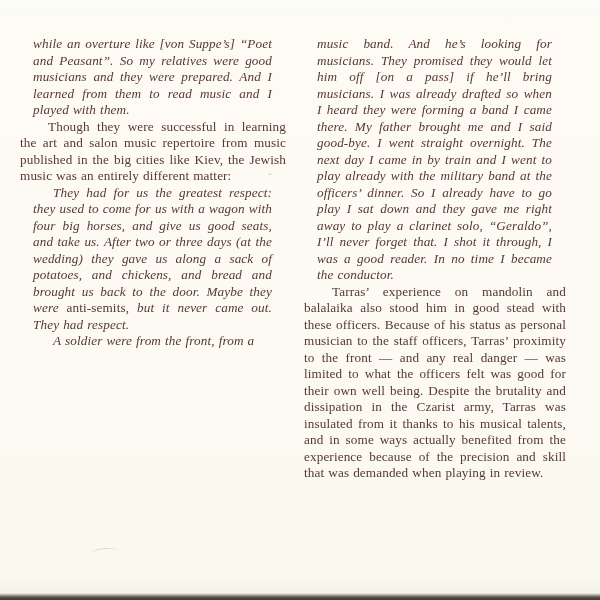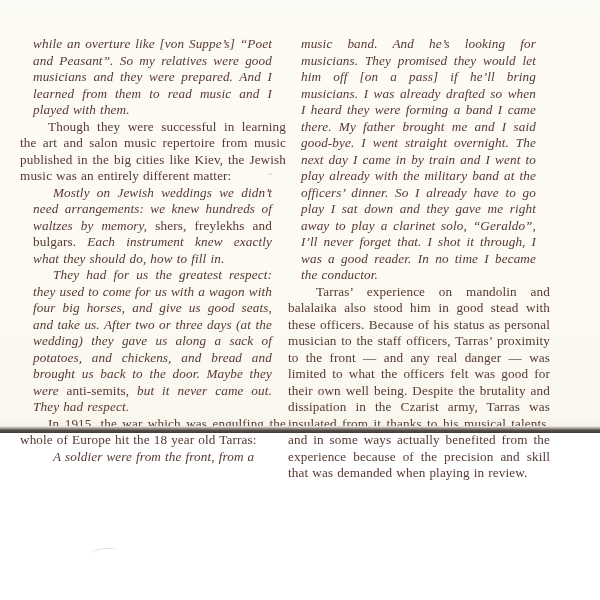--- a/index.html
+++ b/index.html
@@ -5,39 +5,39 @@
   html, body {
     margin: 0;
     padding: 0;
     width: 600px;
     height: 600px;
     overflow: hidden;
   }
   .page {
     position: relative;
     width: 600px;
-    height: 433px;
+    height: 600px;
     background:
       linear-gradient(180deg, #fafcf6 0%, #fdfbf3 6%, #fcfaf2 60%, #faf8ef 96%, #f2efe6 100%);
     font-family: "Liberation Serif", "DejaVu Serif", serif;
     color: #563932;
   }
   .column {
     position: absolute;
     top: 36px;
     height: 556px;
     overflow: hidden;
     font-size: 13.2px;
     line-height: 16.5px;
     text-align: justify;
     letter-spacing: 0.12px;
     word-spacing: 0.6px;
   }
   #col-left  { left: 20px;  width: 266px; }
-  #col-right { left: 288px; width: 262px; }
+  #col-right { left: 304px; width: 262px; }
   .column p { margin: 0; }
   p.quote {
     font-style: italic;
     margin-left: 13px;
     margin-right: 14px;
   }
   p.narration.indent { text-indent: 28px; }
   p.quote.indent     { text-indent: 20px; }
   span.roman  { font-style: normal; }
   span.italic { font-style: italic; }
@@ -69,23 +69,21 @@
     background: linear-gradient(180deg, #fbf8ef 0%, #aaa49b 30%, #58514b 60%, #3e3935 100%);
   }
 </style>
 </head>
 <body>
 
 <div class="page">
   <div class="column" id="col-left">
       <p class="quote"><span class="italic">while an overture like [von Suppe’s] “Poet and Peasant”. So my relatives were good musicians and they were prepared. And I learned from them to read music and I played with them.</span></p>
       <p class="narration indent"><span class="roman">Though they were successful in learning the art and salon music repertoire from music published in the big cities like Kiev, the Jewish music was an entirely different matter:</span></p>
-      <p class="quote indent"><span class="italic">Mostly on Jewish weddings we didn’t need arrangements: we knew hundreds of waltzes by memory, </span><span class="roman">shers, freylekhs and bulgars.</span><span class="italic"> Each instrument knew exactly what they should do, how to fill in.</span></p>
       <p class="quote indent"><span class="italic">They had for us the greatest respect: they used to come for us with a wagon with four big horses, and give us good seats, and take us. After two or three days (at the wedding) they gave us along a sack of potatoes, and chickens, and bread and brought us back to the door. Maybe they were </span><span class="roman">anti-semits,</span><span class="italic"> but it never came out. They had respect.</span></p>
-      <p class="narration indent"><span class="roman">In 1915, the war which was engulfing the whole of Europe hit the 18 year old Tarras:</span></p>
       <p class="quote indent"><span class="italic">A soldier were from the front, from a</span></p>
     </div>
   <div class="column" id="col-right">
       <p class="quote"><span class="italic">music band. And he’s looking for musicians. They promised they would let him off [on a pass] if he’ll bring musicians. I was already drafted so when I heard they were forming a band I came there. My father brought me and I said good-bye. I went straight overnight. The next day I came in by train and I went to play already with the military band at the officers’ dinner. So I already have to go play I sat down and they gave me right away to play a clarinet solo, “Geraldo”, I’ll never forget that. I shot it through, I was a good reader. In no time I became the conductor.</span></p>
       <p class="narration indent"><span class="roman">Tarras’ experience on mandolin and balalaika also stood him in good stead with these officers. Because of his status as personal musician to the staff officers, Tarras’ proximity to the front — and any real danger — was limited to what the officers felt was good for their own well being. Despite the brutality and dissipation in the Czarist army, Tarras was insulated from it thanks to his musical talents, and in some ways actually benefited from the experience because of the precision and skill that was demanded when playing in review.</span></p>
     </div>
   <span class="scan-artifact-dash">-</span>
   <div class="scan-smudge"></div>
   <div class="scan-edge"></div>
 </div>

